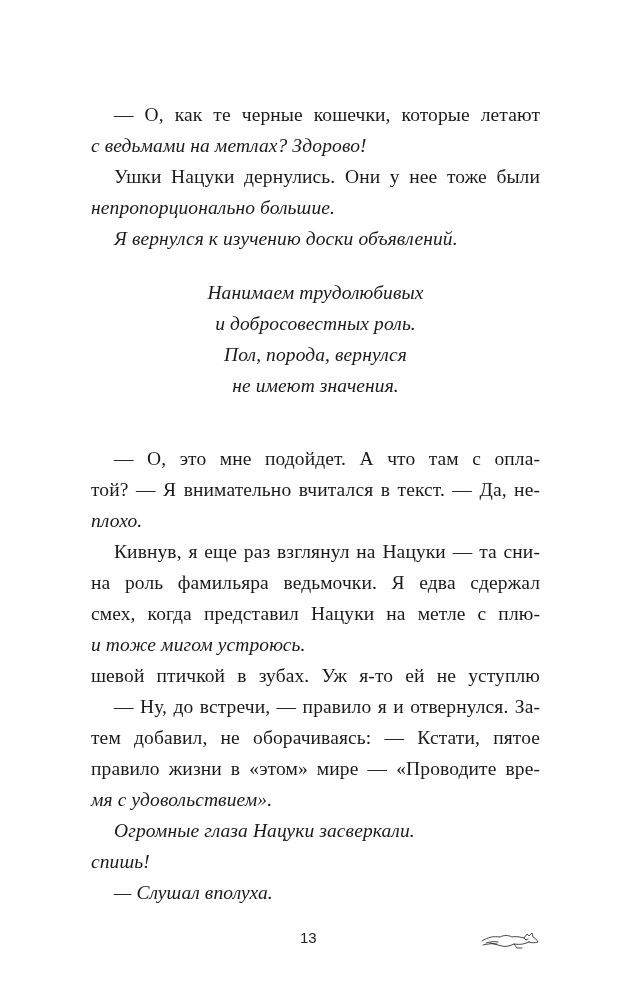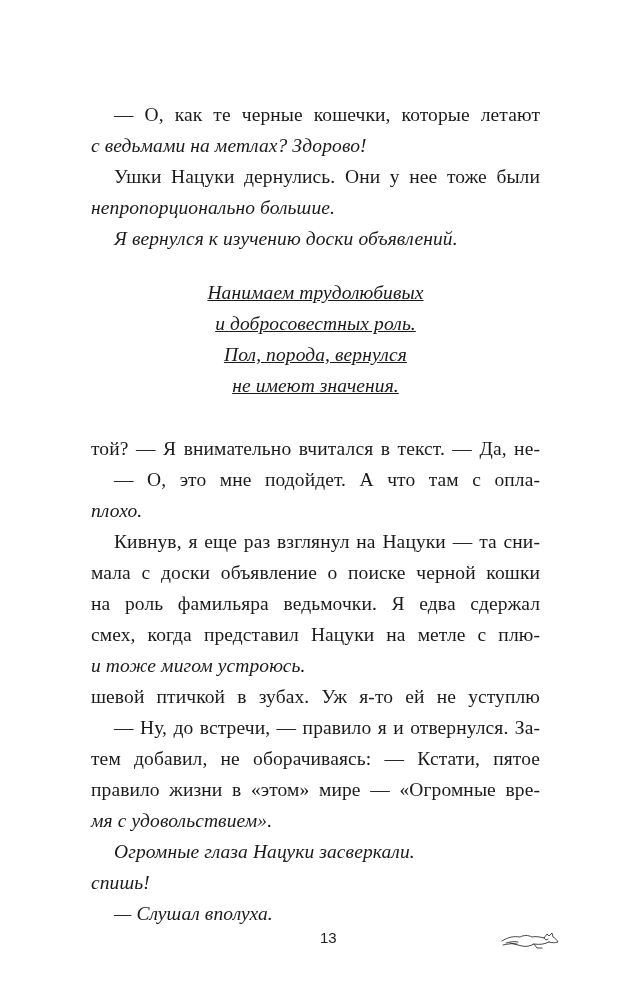--- a/index.html
+++ b/index.html
@@ -11,27 +11,27 @@
     .page {
       position: absolute; left: 91px; top: 99px; width: 449px;
     }
     .line {
       height: 31px; line-height: 31px; font-size: 19.5px;
       white-space: nowrap; text-align: justify; text-align-last: justify;
       letter-spacing: 0.1px;
     }
     .line.indent { padding-left: 23px; }
     .line.last { text-align-last: left; font-style: italic; }
-    .poem { margin-top: 23px; margin-bottom: 32px; text-decoration: underline; }
+    .poem { margin-top: 23px; margin-bottom: 42px; }
     .poem .line {
       font-style: italic; text-align: center; text-align-last: center;
       height: 31px; line-height: 31px;
     }
     .footer {
-      position: absolute; left: 0; top: 925px; width: 547px; height: 30px; margin-left: 20px;
+      position: absolute; left: 0; top: 925px; width: 547px; height: 30px;
     }
     .page-number {
       position: absolute; left: 300px; top: 4px;
       font-family: "Liberation Sans", "DejaVu Sans", sans-serif;
       font-size: 15px; color: #222;
     }
     .cat-icon {
       position: absolute; left: 480px; top: 2px; width: 60px; height: 24px;
     }
   </style>
@@ -53,36 +53,35 @@
   </div>
 
   <div class="poem">
     <div class="line">Нанимаем трудолюбивых</div>
     <div class="line">и добросовестных роль.</div>
     <div class="line">Пол, порода, вернулся</div>
     <div class="line">не имеют значения.</div>
   </div>
 
   <div>
+    <div class="line indent">— О, это мне подойдет. А что там с опла-</div>
     <div class="line">той? — Я внимательно вчитался в текст. — Да, не-</div>
-    <div class="line indent">— О, это мне подойдет. А что там с опла-</div>
     <div class="line last">плохо.</div>
   </div>
   <div>
     <div class="line indent">Кивнув, я еще раз взглянул на Нацуки — та сни-</div>
-    <div class="line">мала с доски объявление о поиске черной кошки</div>
     <div class="line">на роль фамильяра ведьмочки. Я едва сдержал</div>
     <div class="line">смех, когда представил Нацуки на метле с плю-</div>
     <div class="line last">и тоже мигом устроюсь.</div>
     <div class="line">шевой птичкой в зубах. Уж я-то ей не уступлю</div>
   </div>
   <div>
     <div class="line indent">— Ну, до встречи, — правило я и отвернулся. За-</div>
     <div class="line">тем добавил, не оборачиваясь: — Кстати, пятое</div>
-    <div class="line">правило жизни в «этом» мире — «Огромные вре-</div>
+    <div class="line">правило жизни в «этом» мире — «Проводите вре-</div>
     <div class="line last">мя с удовольствием».</div>
   </div>
   <div>
     <div class="line indent last">Огромные глаза Нацуки засверкали.</div>
   </div>
   <div>
     <div class="line last">спишь!</div>
   </div>
   <div>
     <div class="line indent last">— Слушал вполуха.</div>

